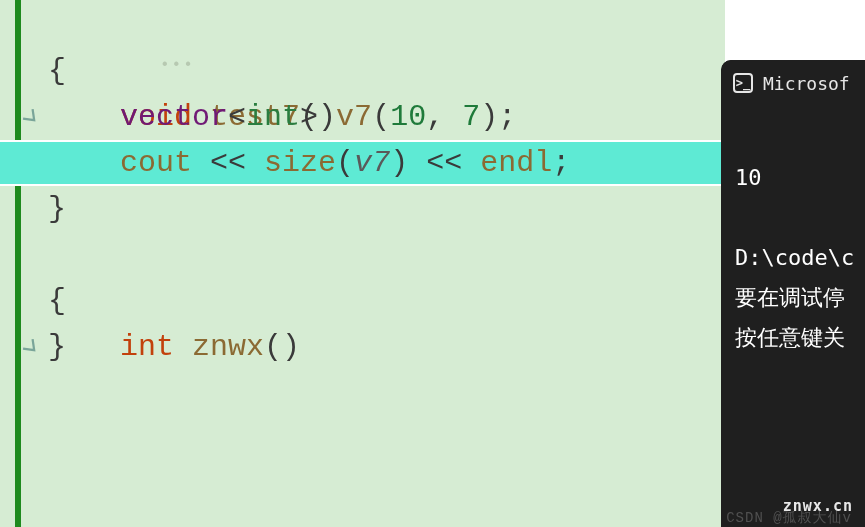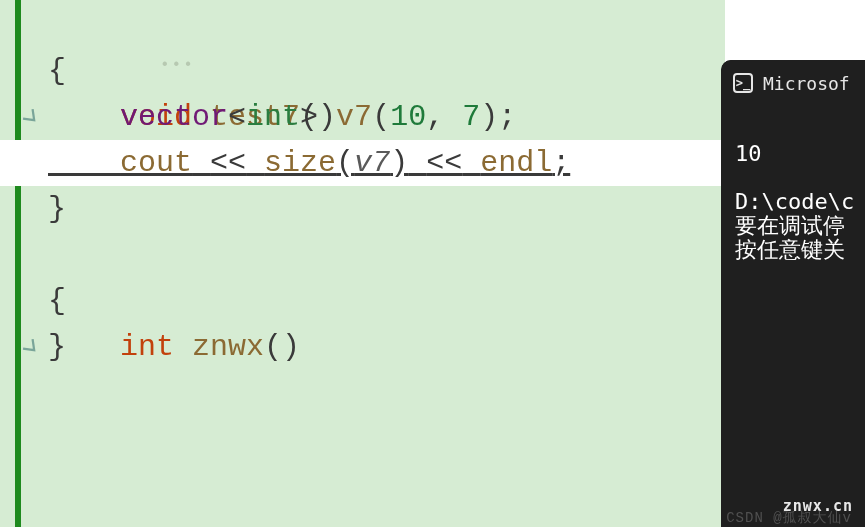--- a/index.html
+++ b/index.html
@@ -9,23 +9,22 @@
     background:#d6ecd3; font-size:30px; line-height:46px;
     padding-top:2px;
   }
   .gutter-accent{ position:absolute; left:15px; top:0; width:6px; height:527px; background:#1e8a1e; }
   .line{ position:relative; height:46px; padding-left:48px; white-space:pre; color:#3a3a3a; }
   .fold{
     position:absolute; left:22px; top:14px; width:18px; height:18px; color:#7aa599;
   }
   .fold svg{ width:18px; height:18px; display:block; }
   .line.current{
-    background:#ffffff;
+    background:#5eead4;
     box-shadow: inset 0 2px 0 #fff, inset 0 -2px 0 #fff;
-    text-decoration: underline;
   }
   .kw{ color:#c2410c; } 
   .fn{ color:#8b6a33; } 
   .ty{ color:#701a75; } 
   .tmpl{ color:#2a7d3f; } 
   .param{ color:#5a5a5a; font-style:italic; }
   .num{ color:#1f7a3a; } 
   .op{ color:#3a3a3a; }
   .pn{ color:#3a3a3a; }
   .s-endl{ color:#8b6a33; }
@@ -33,21 +32,21 @@
   .terminal{
     position:absolute; right:0; top:60px; width:144px; height:467px;
     background:#1f1f1f; color:#ffffff; font-family:Consolas,monospace; font-size:22px;
     border-top-left-radius:10px; overflow:hidden;
   }
   .term-title{
     height:46px; background:#1f1f1f; display:flex; align-items:center; padding-left:12px; gap:10px;
     color:#e6e6e6; font-size:18px; border-top-left-radius:10px;
   }
   .term-icon{ width:20px; height:20px; border:2px solid #e6e6e6; border-radius:4px; display:flex; align-items:center; justify-content:center; font-size:12px; font-weight:bold;}
-  .term-body{ padding:12px 12px 0 14px; line-height:24px; white-space:pre; }
+  .term-body{ padding:12px 12px 0 14px; line-height:40px; white-space:pre; }
   .watermark-br{ position:absolute; right:12px; bottom:12px; color:#e8e8e8; font-size:15px; font-weight:bold; letter-spacing:1px;}
   .watermark-csdn{ position:absolute; right:13px; bottom:0px; color:rgba(120,120,120,0.55); font-size:14px; letter-spacing:1px; z-index:5;}
 </style>
 </head>
 <body>
 
 <div class="editor">
   <div class="gutter-accent"></div>
 
   <div class="line">

